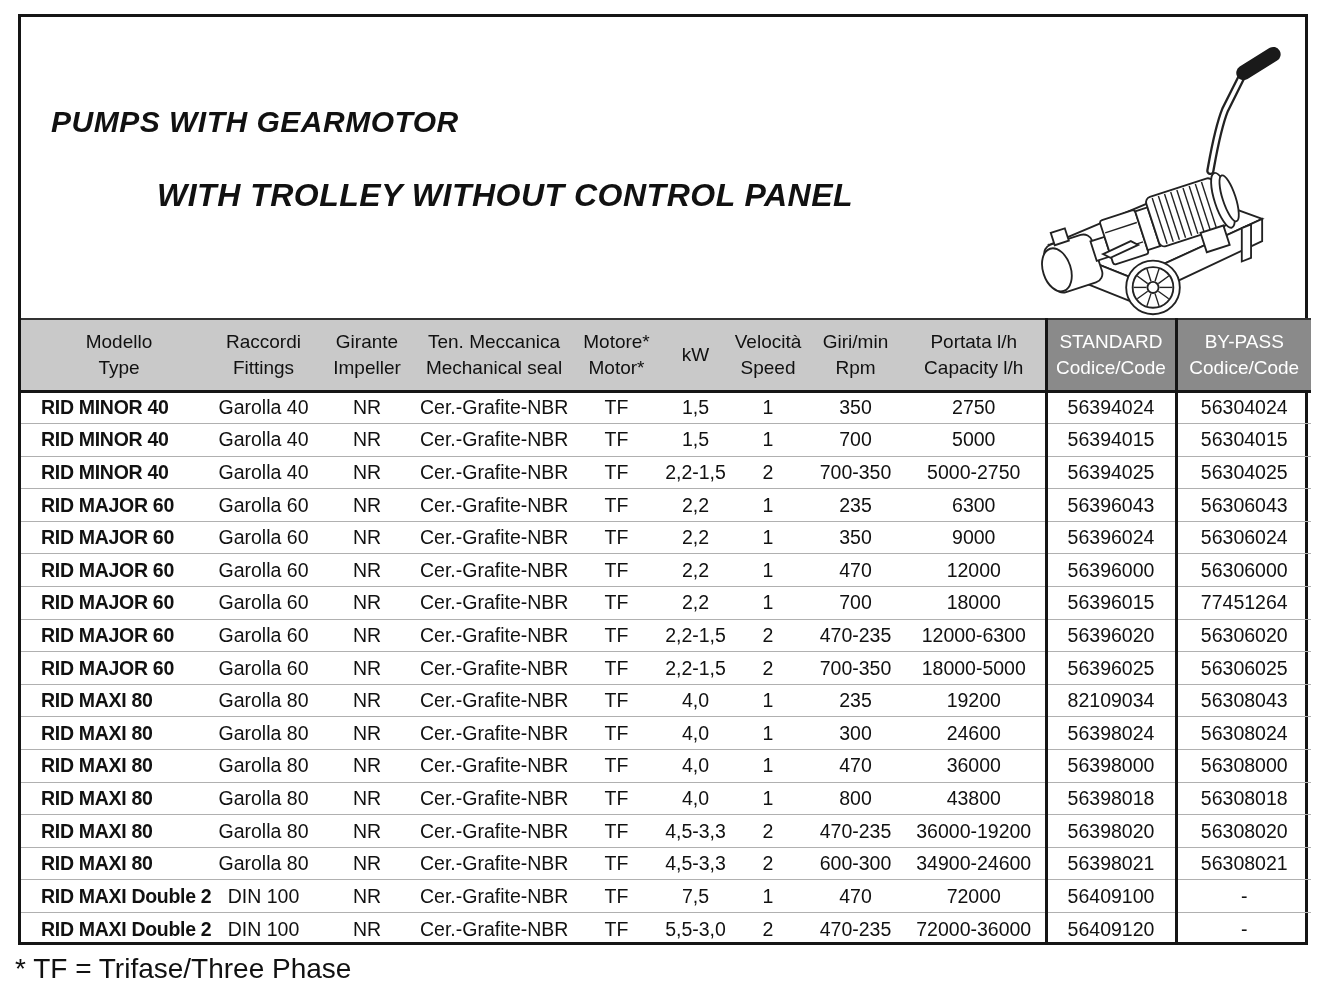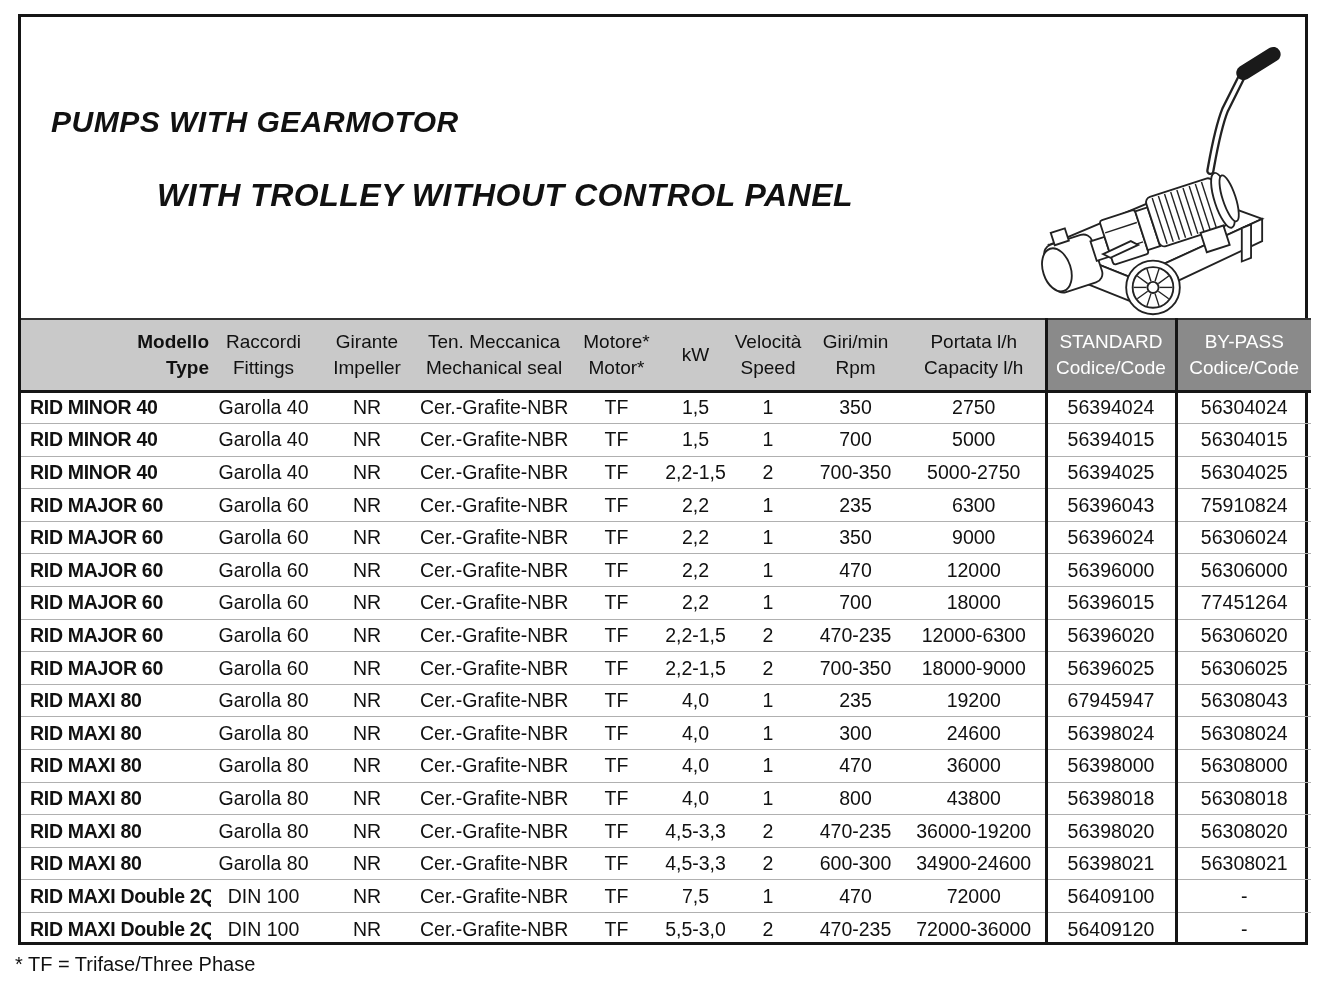--- a/index.html
+++ b/index.html
@@ -34,40 +34,40 @@
   }
   thead th{
     background:var(--header-bg);
     font-weight:normal;font-size:19px;line-height:1.35;
     vertical-align:middle;text-align:center;
     border-top:2px solid #333333;
     border-bottom:3px solid var(--border);
     padding:4px 2px;
   }
   thead tr{height:72px;}
-  thead th.first{text-align:right;padding-left:8px;font-weight:bold;}
+  thead th.first{text-align:center;padding-left:8px;}
   thead th.dark{
     background:var(--code-header-bg);color:var(--code-header-text);
   }
   thead th.dark .l1{font-weight:normal;}
   th .l1,th .l2{display:block;}
   tbody tr{height:32.6px;}
   tbody td{
     font-size:19.5px;text-align:center;vertical-align:middle;
     border-top:1px solid var(--row-divider);
     padding:0 2px;white-space:nowrap;overflow:hidden;
   }
   tbody tr:first-child td{border-top:none;}
   tbody td.model{
-    text-align:left;font-weight:bold;padding-left:9px;letter-spacing:-0.3px;
+    text-align:left;font-weight:bold;padding-left:20px;letter-spacing:-0.3px;
   }
   td.std,th.std{border-left:3px solid var(--border);}
   td.byp,th.byp{border-left:3px solid var(--border);margin-top:20px;}
   .footnote{
-    position:absolute;left:15px;top:953px;font-size:20px;
+    position:absolute;left:15px;top:953px;font-size:28px;
   }
   svg .ln{stroke:#222222;fill:#ffffff;stroke-width:2;}
   svg .lnf{stroke:#222222;fill:none;stroke-width:1.5;}
 </style>
 </head>
 <body>
 
 <div class="page">
   <div class="frame">
 
@@ -244,21 +244,21 @@
             <td class="model">RID MAJOR 60</td>
             <td>Garolla 60</td>
             <td>NR</td>
             <td>Cer.-Grafite-NBR</td>
             <td>TF</td>
             <td>2,2</td>
             <td>1</td>
             <td>235</td>
             <td>6300</td>
             <td class="std">56396043</td>
-            <td class="byp">75910824</td>
+            <td class="byp">56306043</td>
           </tr>
           <tr>
             <td class="model">RID MAJOR 60</td>
             <td>Garolla 60</td>
             <td>NR</td>
             <td>Cer.-Grafite-NBR</td>
             <td>TF</td>
             <td>2,2</td>
             <td>1</td>
             <td>350</td>
@@ -307,35 +307,35 @@
           </tr>
           <tr>
             <td class="model">RID MAJOR 60</td>
             <td>Garolla 60</td>
             <td>NR</td>
             <td>Cer.-Grafite-NBR</td>
             <td>TF</td>
             <td>2,2-1,5</td>
             <td>2</td>
             <td>700-350</td>
-            <td>18000-9000</td>
+            <td>18000-5000</td>
             <td class="std">56396025</td>
             <td class="byp">56306025</td>
           </tr>
           <tr>
             <td class="model">RID MAXI 80</td>
             <td>Garolla 80</td>
             <td>NR</td>
             <td>Cer.-Grafite-NBR</td>
             <td>TF</td>
             <td>4,0</td>
             <td>1</td>
             <td>235</td>
             <td>19200</td>
-            <td class="std">67945947</td>
+            <td class="std">82109034</td>
             <td class="byp">56308043</td>
           </tr>
           <tr>
             <td class="model">RID MAXI 80</td>
             <td>Garolla 80</td>
             <td>NR</td>
             <td>Cer.-Grafite-NBR</td>
             <td>TF</td>
             <td>4,0</td>
             <td>1</td>

